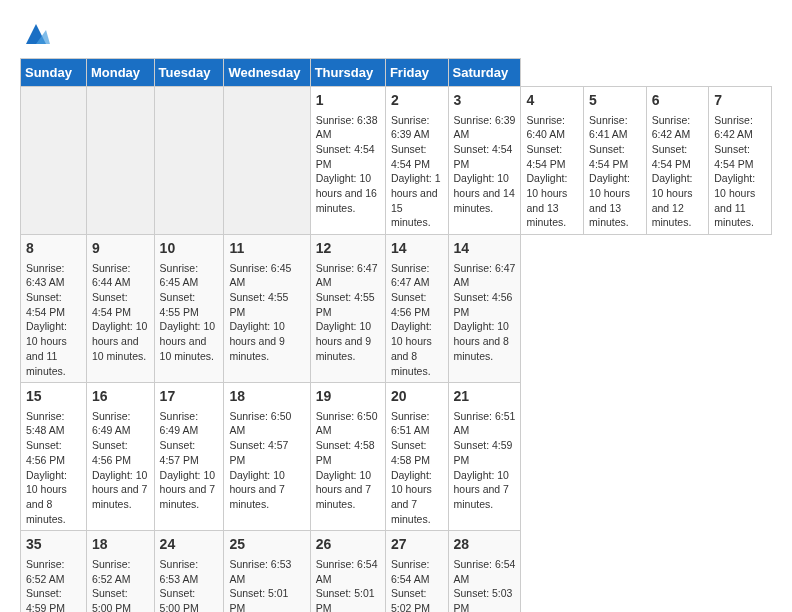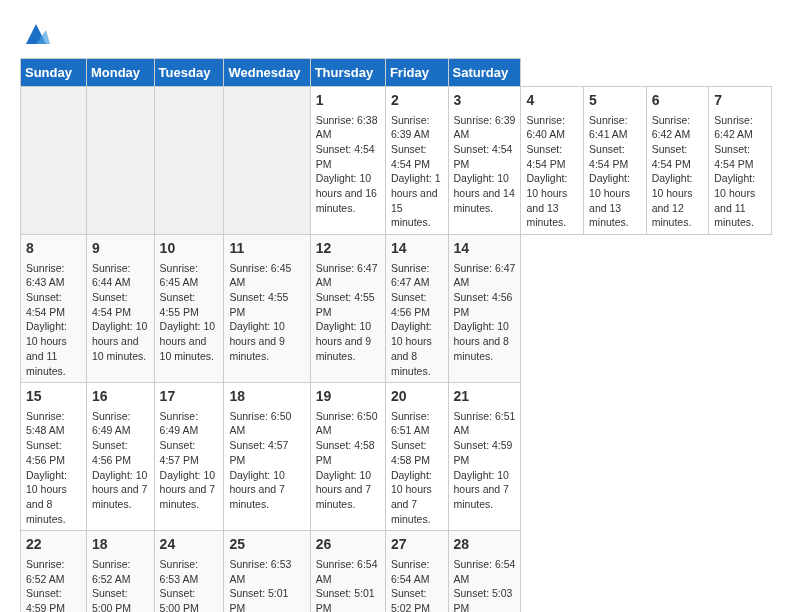--- a/index.html
+++ b/index.html
@@ -250,21 +250,21 @@
         </td>
         <td>
           <span class="day-num">21</span>
           <div>Sunrise: 6:51 AM</div>
           <div>Sunset: 4:59 PM</div>
           <div>Daylight: 10 hours and 7 minutes.</div>
         </td>
       </tr>
       <tr>
         <td>
-          <span class="day-num">22</span>
+          <span class="day-num">35</span>
           <div>Sunrise: 6:52 AM</div>
           <div>Sunset: 4:59 PM</div>
         </td>
         <td>
           <span class="day-num">18</span>
           <div>Sunrise: 6:52 AM</div>
           <div>Sunset: 5:00 PM</div>
         </td>
         <td>
           <span class="day-num">24</span>

